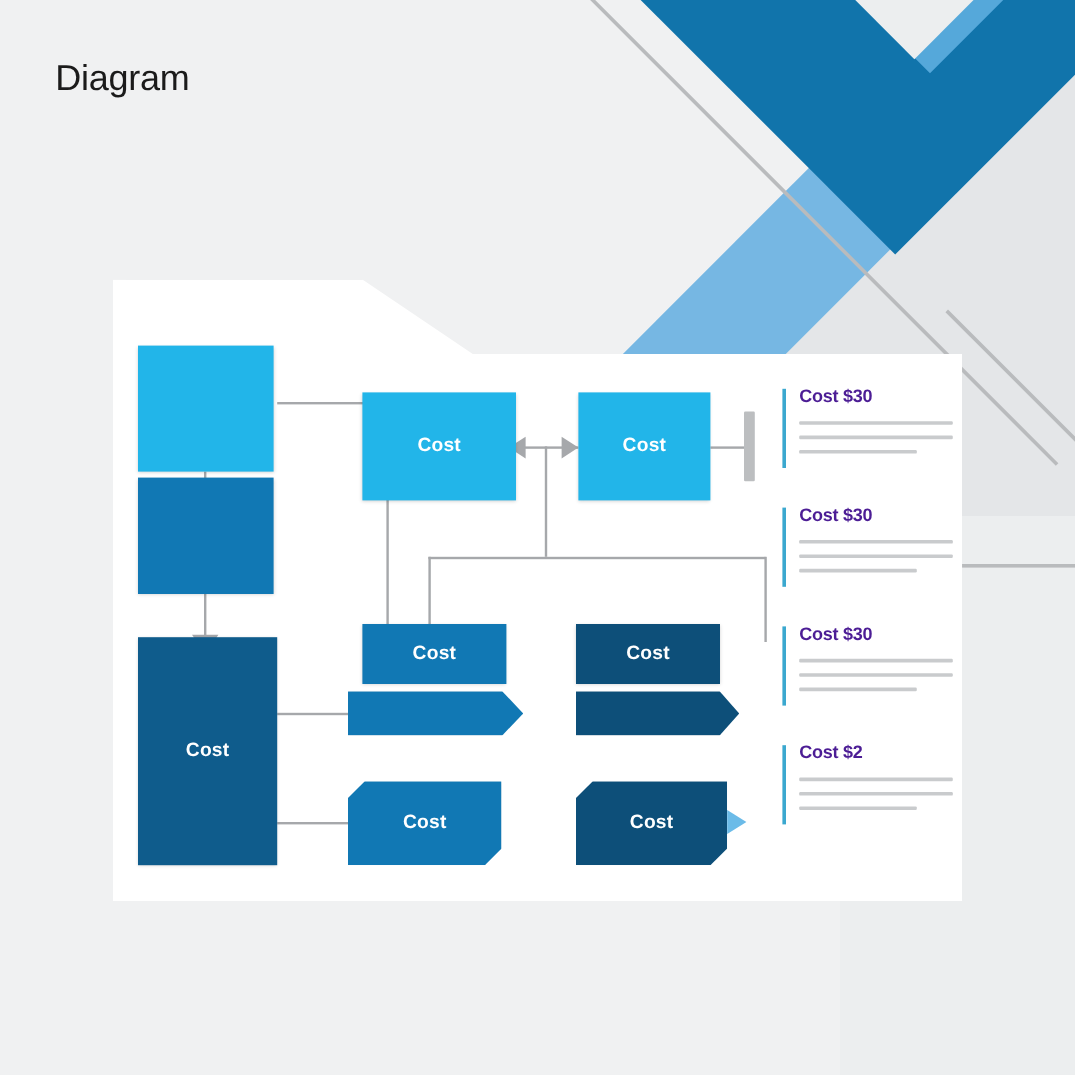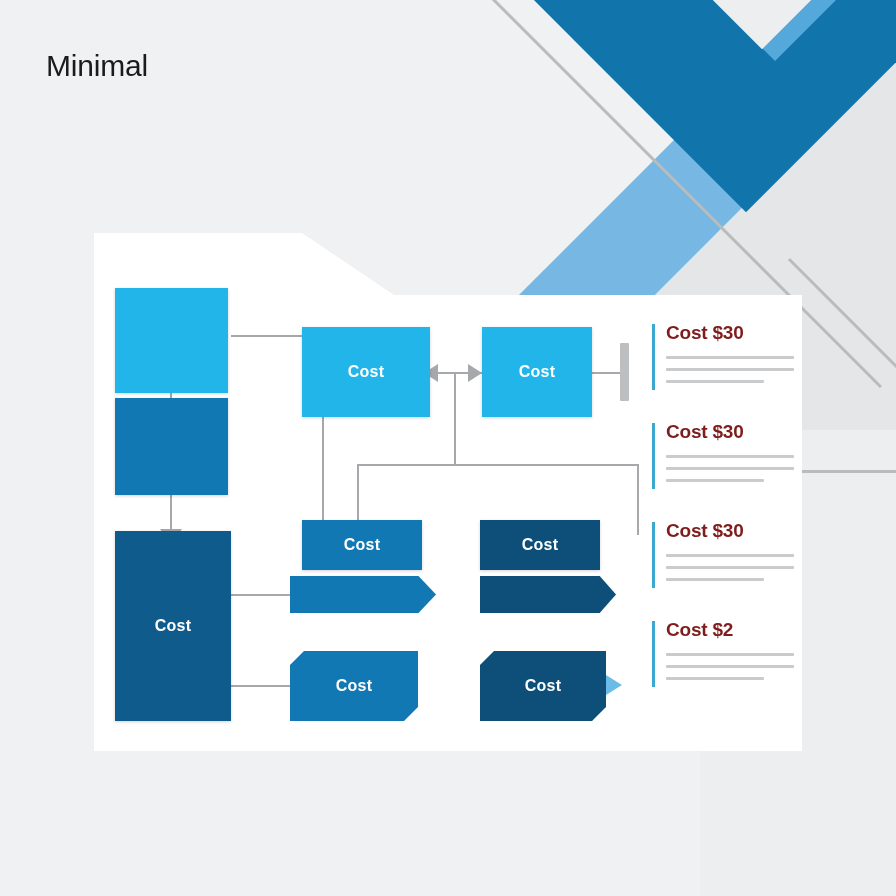--- a/index.html
+++ b/index.html
@@ -118,21 +118,21 @@
     position: absolute; background: #bcbec0; border-radius: 1px;
   }
   
   .legend { position: absolute; left: 652px; top: 322px; width: 140px; }
   .legend-item { position: relative; margin-bottom: 28px; padding-left: 14px; height: 71px; }
   .legend-accent {
     position: absolute; left: 0; top: 2px; width: 3px; height: 66px;
     background: #3ba8cf;
   }
   .legend-title {
-    font-size: 19px; font-weight: 700; color: #7f1d1d;
+    font-size: 15px; font-weight: 700; color: #4c1d95;
     letter-spacing: -0.2px; margin-bottom: 12px;
   }
   .ph { height: 3px; background: #c9cbcd; margin-bottom: 9px; border-radius: 1px; }
   .ph-1 { width: 128px; }
   .ph-2 { width: 128px; }
   .ph-3 { width: 98px; }
   
   .caption {
     position: absolute; left: 46px; top: 843px;
     font-size: 14px; color: #5a5c5e; letter-spacing: 0.1px;
@@ -149,21 +149,21 @@
     <div class="stripe-light"></div>
     <div class="chev-dark"></div>
     <div class="chev-mid"></div>
     <div class="chev-notch"></div>
     <div class="diag-line diag-1"></div>
     <div class="diag-line diag-2"></div>
     <div class="diag-line diag-3"></div>
   </div>
 
   <div class="header">
-    <div class="kicker">Minimal</div>
+    <div class="kicker">Diagram</div>
   </div>
 
   <div class="card">
     <div class="card-inner">
 
       <div class="conn v-line" style="left:76px; top:160px; height:46px;"></div>
       <div class="conn v-line" style="left:76px; top:262px; height:40px;"></div>
       <div class="arrow-d" style="left:66px; top:296px;"></div>
 
       <div class="conn h-line" style="left:137px; top:102px; width:93px;"></div>

